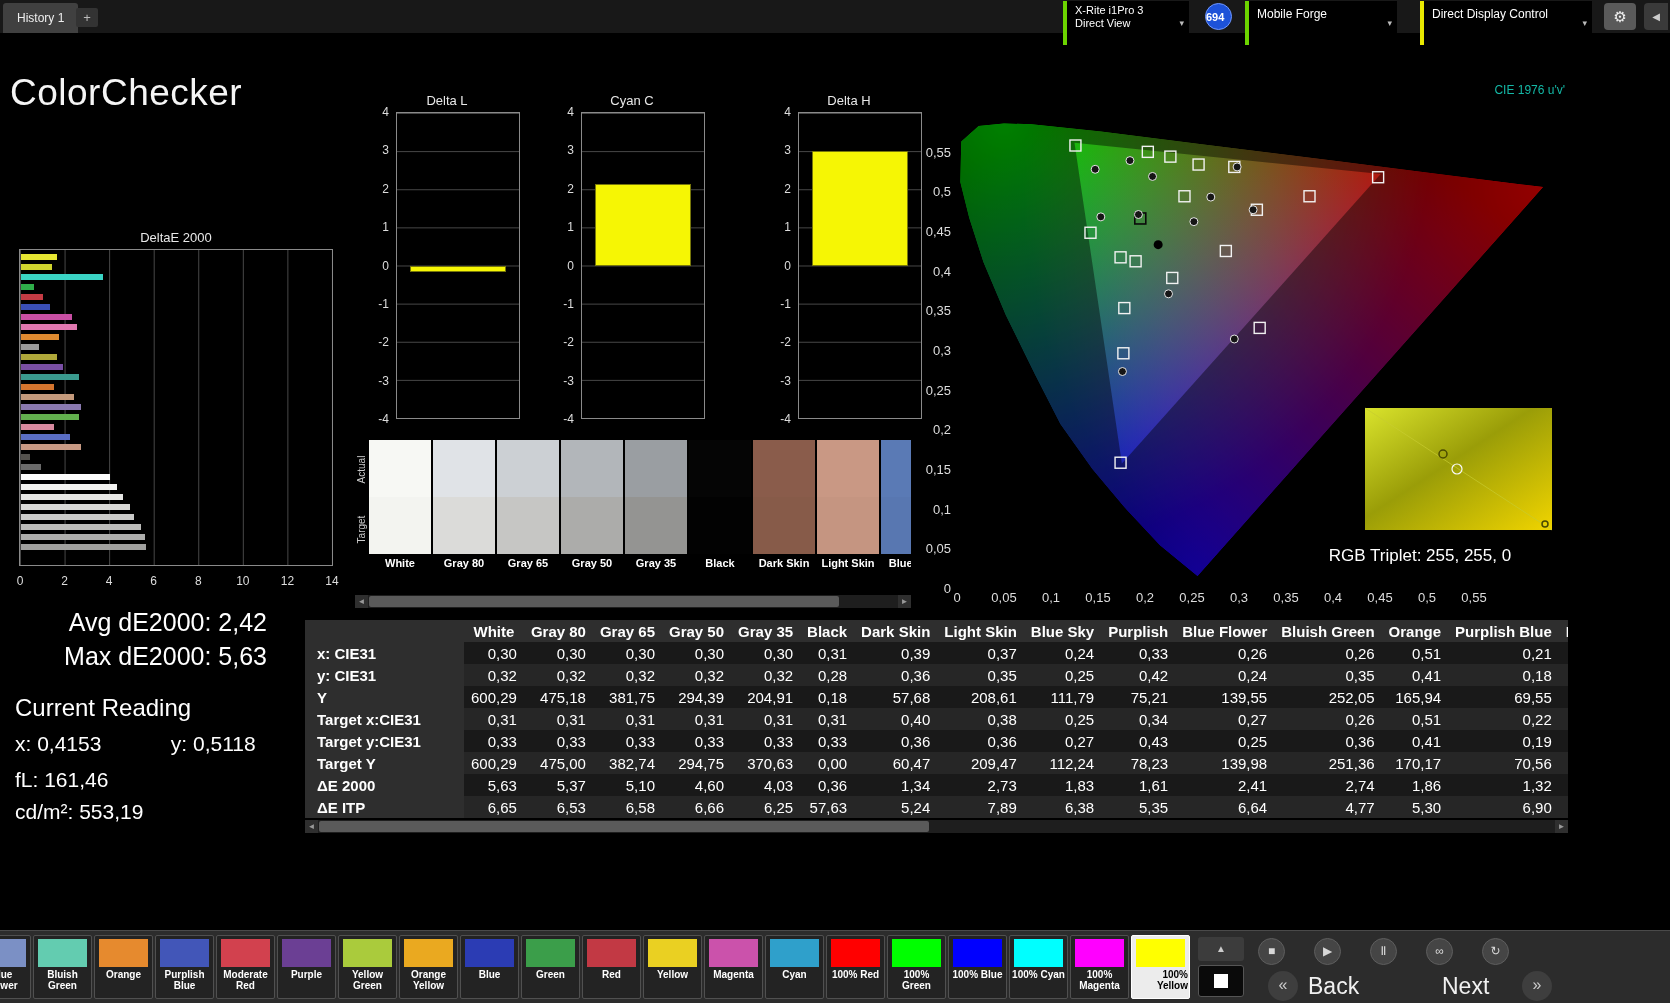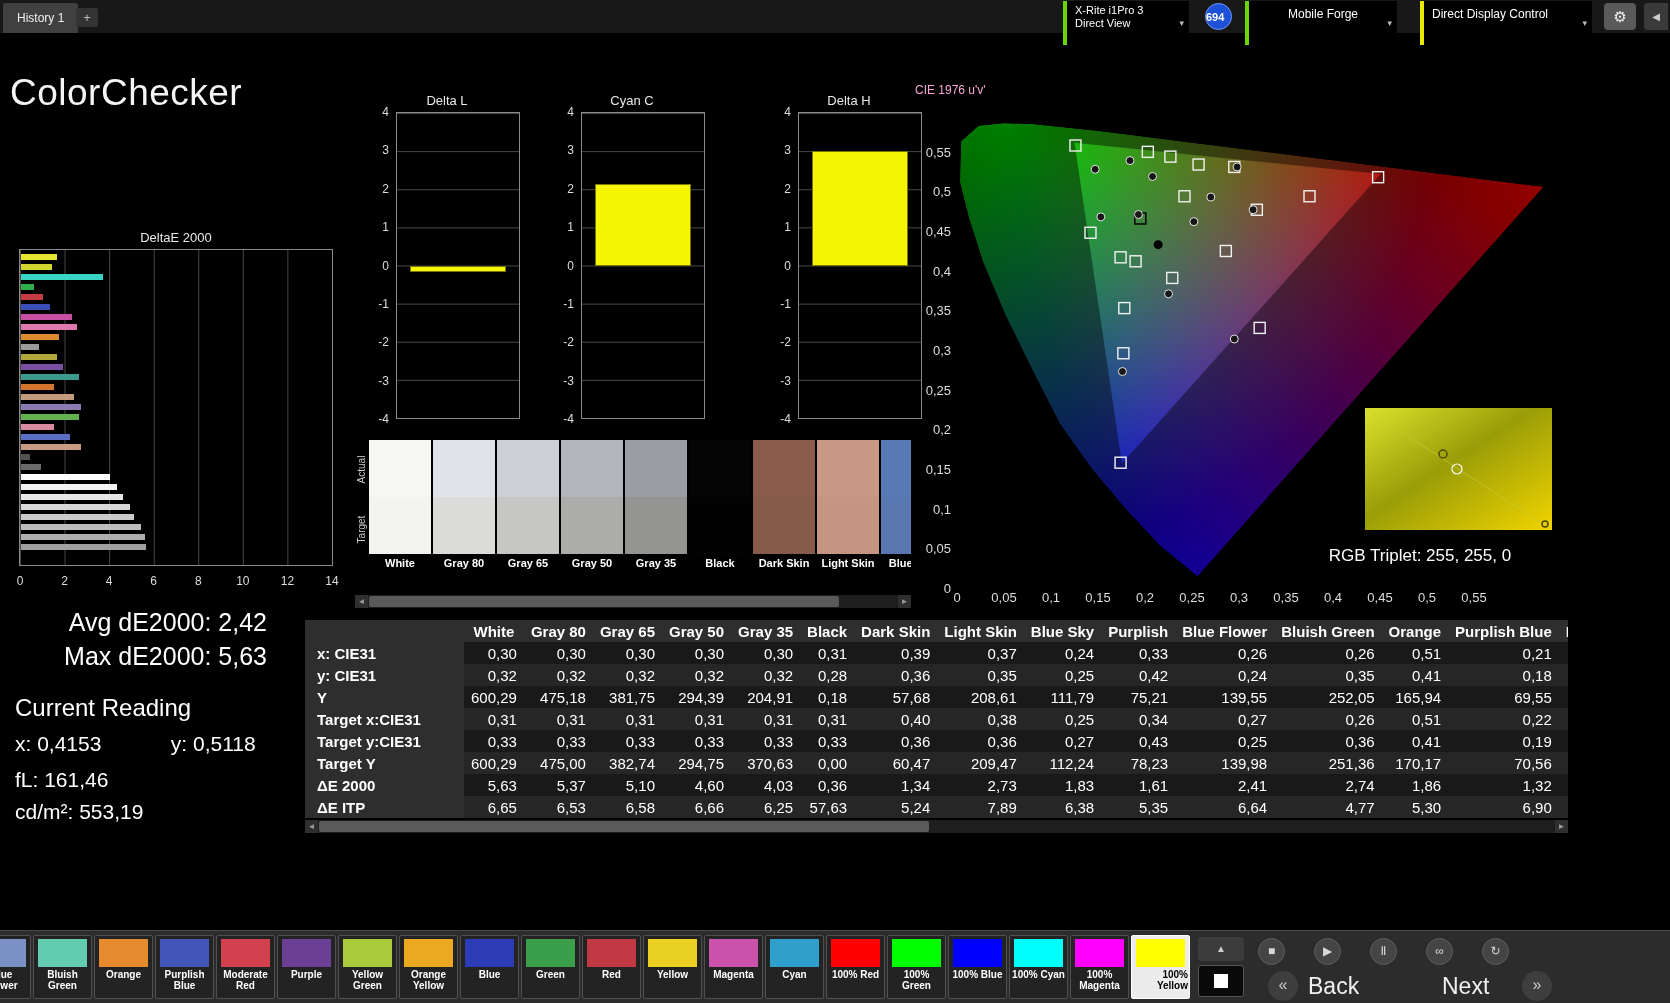--- a/index.html
+++ b/index.html
@@ -11,21 +11,21 @@
   .htab{position:absolute;left:3px;top:3px;height:30px;background:#404040;color:#eee;
         font-size:12px;line-height:30px;padding:0 14px;border-radius:3px 3px 0 0;}
   .htab-add{position:absolute;left:76px;top:8px;width:22px;height:19px;background:#333;color:#bbb;
         text-align:center;line-height:19px;font-size:13px;border-radius:2px;}
   .dd{position:absolute;top:1px;height:44px;background:#000000;border-left:4px solid #6cd400;
       box-sizing:border-box;color:#fff;}
   .dd .lines{padding:3px 18px 0 8px;font-size:11px;line-height:13px;white-space:nowrap;}
   .dd .one{padding:0 18px 0 8px;font-size:12px;line-height:27px;white-space:nowrap;}
   .dd .chev{position:absolute;right:5px;top:50%;transform:translateY(-50%);font-size:9px;color:#bbb;}
   .dd1{left:1063px;width:126px;}
-  .dd2{left:1245px;width:152px;padding-left:31px;}
+  .dd2{left:1245px;width:152px;}
   .dd3{left:1420px;width:172px;border-left-color:#e8e800;}
   .badge{position:absolute;left:1205px;top:3px;width:27px;height:27px;border-radius:50%;
          background:#1d52d8;border:1px solid #6f97ff;color:#fff;font-size:11px;font-weight:bold;
          text-align:left;line-height:27px;box-sizing:border-box;}
   .gear-btn{position:absolute;left:1604px;top:3px;width:32px;height:27px;background:#5a5a5a;
          border-radius:4px;color:#eee;font-size:15px;text-align:center;line-height:27px;}
   .collapse-btn{position:absolute;left:1644px;top:3px;width:24px;height:27px;background:#3a3a3a;
          border-radius:4px 0 0 4px;color:#ccc;font-size:10px;text-align:center;line-height:27px;}
 
   .page-title{position:absolute;left:10px;top:72px;font-size:37px;color:#f5f5f5;letter-spacing:0.5px;}
@@ -64,21 +64,21 @@
   .hscroll{position:absolute;height:13px;background:#1e1e1e;}
   .ps-arrow{position:absolute;top:0;width:13px;height:13px;background:#2f2f2f;color:#999;
             font-size:8px;line-height:13px;text-align:center;}
   .ps-arrow.left{left:0;} .ps-arrow.right{right:0;}
   .ps-thumb{position:absolute;top:1px;height:11px;background:#5a5a5a;border-radius:2px;}
   .patch-strip .hscroll{left:0;right:0;bottom:0;}
   .patch-strip .ps-thumb{left:14px;width:470px;}
 
   
   .cie-panel{position:absolute;left:915px;top:83px;width:650px;height:525px;}
-  .cie-title{text-align:left;font-size:12px;color:#f9a8d4;}
+  .cie-title{text-align:right;font-size:12px;color:#14b8a6;}
   #cie-svg{position:absolute;left:0;top:16px;}
 
   
   .reading-avg{position:absolute;left:15px;top:608px;width:252px;text-align:right;font-size:25px;}
   .reading-max{position:absolute;left:15px;top:642px;width:252px;text-align:right;font-size:25px;}
   .reading-cur{position:absolute;left:15px;top:694px;font-size:24px;}
   .reading-xy{position:absolute;left:15px;top:732px;font-size:21px;}
   .reading-xy .rx{display:inline-block;width:150px;}
   .reading-fl{position:absolute;left:15px;top:768px;font-size:21px;}
   .reading-cd{position:absolute;left:15px;top:800px;font-size:21px;}

